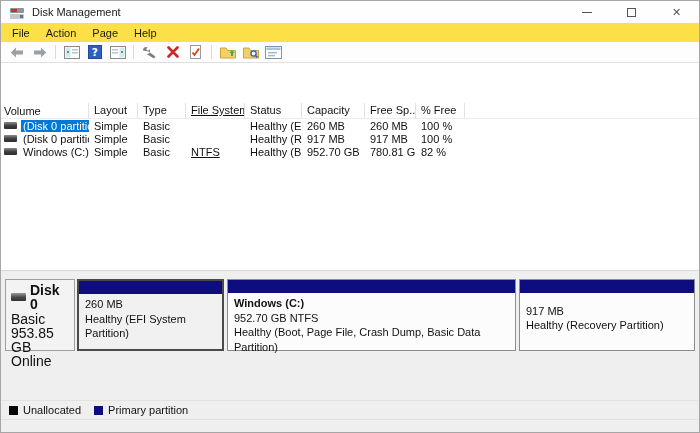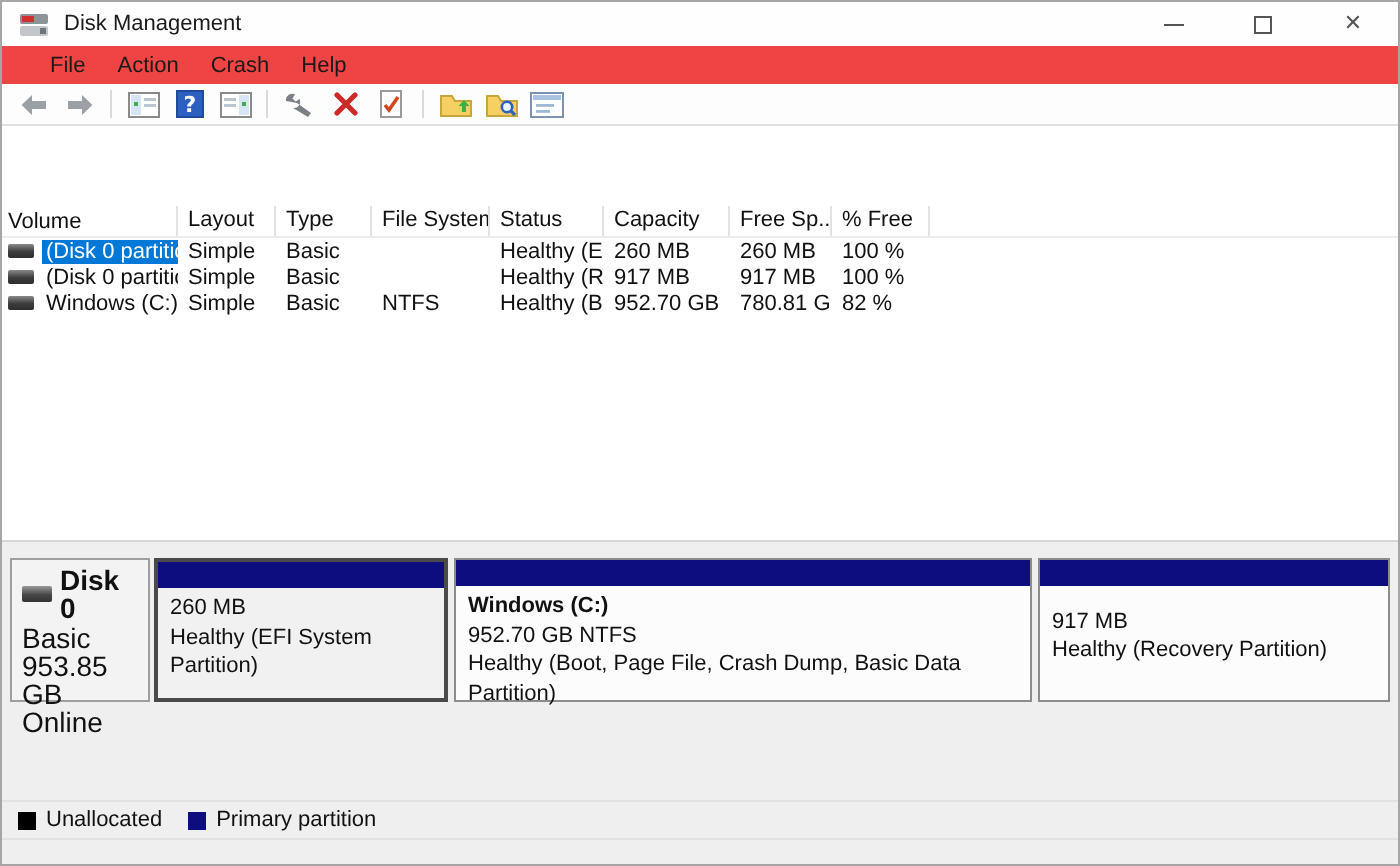--- a/index.html
+++ b/index.html
@@ -13,34 +13,34 @@
   
   .titlebar{ height:22px; display:flex; align-items:center; padding-left:8px; background:#fefefe; flex:0 0 auto;}
   .app-icon{ width:16px; height:13px; position:relative; }
   .title-text{ font-size:11px; color:#1a1a1a; margin-left:7px; }
   .win-controls{ margin-left:auto; display:flex; height:100%; }
   .ctrl{ width:45px; height:100%; display:flex; align-items:center; justify-content:center; color:#444; background:transparent; border:none; }
   .glyph-min{ width:10px; height:1px; background:#555; display:block; }
   .glyph-max{ width:9px; height:9px; border:1px solid #555; display:block; }
   .glyph-close{ font-size:11px; color:#555; line-height:1; }
   
-  .menubar{ height:19px; display:flex; align-items:center; padding-left:16px; font-size:11px; color:#1a1a1a; background:#ef4444; flex:0 0 auto;}
+  .menubar{ height:19px; display:flex; align-items:center; padding-left:3px; font-size:11px; color:#1a1a1a; background:#fde047; flex:0 0 auto;}
   .menu-item{ padding:2px 8px; background:transparent; border:none; font-size:11px; color:#1a1a1a; font-family:inherit;}
   
   .toolbar{ height:21px; display:flex; align-items:center; padding-left:5px; gap:2px; border-bottom:1px solid #e0e0e0; background:#fdfdfd; flex:0 0 auto;}
   .tb-btn{ width:21px; height:18px; display:flex; align-items:center; justify-content:center; background:transparent; border:none; }
   .tb-sep{ width:1px; height:14px; background:#dadada; margin:0 3px; }
   
   .listview{ flex:0 0 167px; background:#fff; font-size:11px; overflow:hidden;margin-top:40px; }
   .lv-header{ display:flex; height:16px; border-bottom:1px solid #ececec; }
   .hcell{ padding:1px 5px; border-right:1px solid #e1e1e1; white-space:nowrap; overflow:hidden; color:#111; }
   .lv-row{ display:flex; height:13px; align-items:center; }
   .cell{ padding:0 5px; white-space:nowrap; overflow:hidden; color:#111; }
   .c-volume{ width:88px; display:flex; align-items:center; gap:4px; padding-left:3px; }
-  .c-layout{ width:49px; } .c-type{ width:48px; } .c-fs{ width:59px; }
+  .c-layout{ width:49px; } .c-type{ width:48px; } .c-fs{ width:59px;text-decoration:underline; }
   .c-status{ width:57px; } .c-cap{ width:63px; } .c-free{ width:51px; }
   .c-pct{ width:49px; } .c-fill{ flex:1; border-right:none; }
   .drive-glyph{ width:13px; height:7px; border-radius:1px; background:linear-gradient(#8a8a8a,#3c3c3c 55%,#2e2e2e); flex:0 0 auto; }
   .vol-name{ padding:0 2px; }
   .vol-name.selected{ background:#0078d7; color:#fff; }
   
   .graphpane{ flex:1; background:#efefef; border-top:1px solid #d7d7d7; display:flex; flex-direction:column; }
   .disk-row{ margin:8px 4px 0 4px; height:72px; display:flex; flex:0 0 auto; }
   .disk-label{ width:70px; border:1px solid #9e9e9e; background:#f3f3f3; padding:3px 5px; font-size:14px; line-height:14px; color:#111; flex:0 0 auto;}
   .disk-label .name-row{ display:flex; align-items:center; gap:4px; font-weight:bold; margin-bottom:1px; }
@@ -85,21 +85,21 @@
         </button>
       <button class="ctrl">
           <span class="glyph-close">✕</span>
         </button>
     </div>
   </div>
 
   <div class="menubar">
     <button class="menu-item">File</button>
     <button class="menu-item">Action</button>
-    <button class="menu-item">Crash</button>
+    <button class="menu-item">Page</button>
     <button class="menu-item">Help</button>
   </div>
 
   <div class="toolbar">
     <button class="tb-btn">
       <svg width="14" height="11" viewBox="0 0 14 11">
           <path d="M6 0.5 L0.8 5.5 L6 10.5 L6 7.5 L13 7.5 L13 3.5 L6 3.5 Z" fill="#9aa0a6"></path>
         </svg>
     </button>
     <button class="tb-btn">

